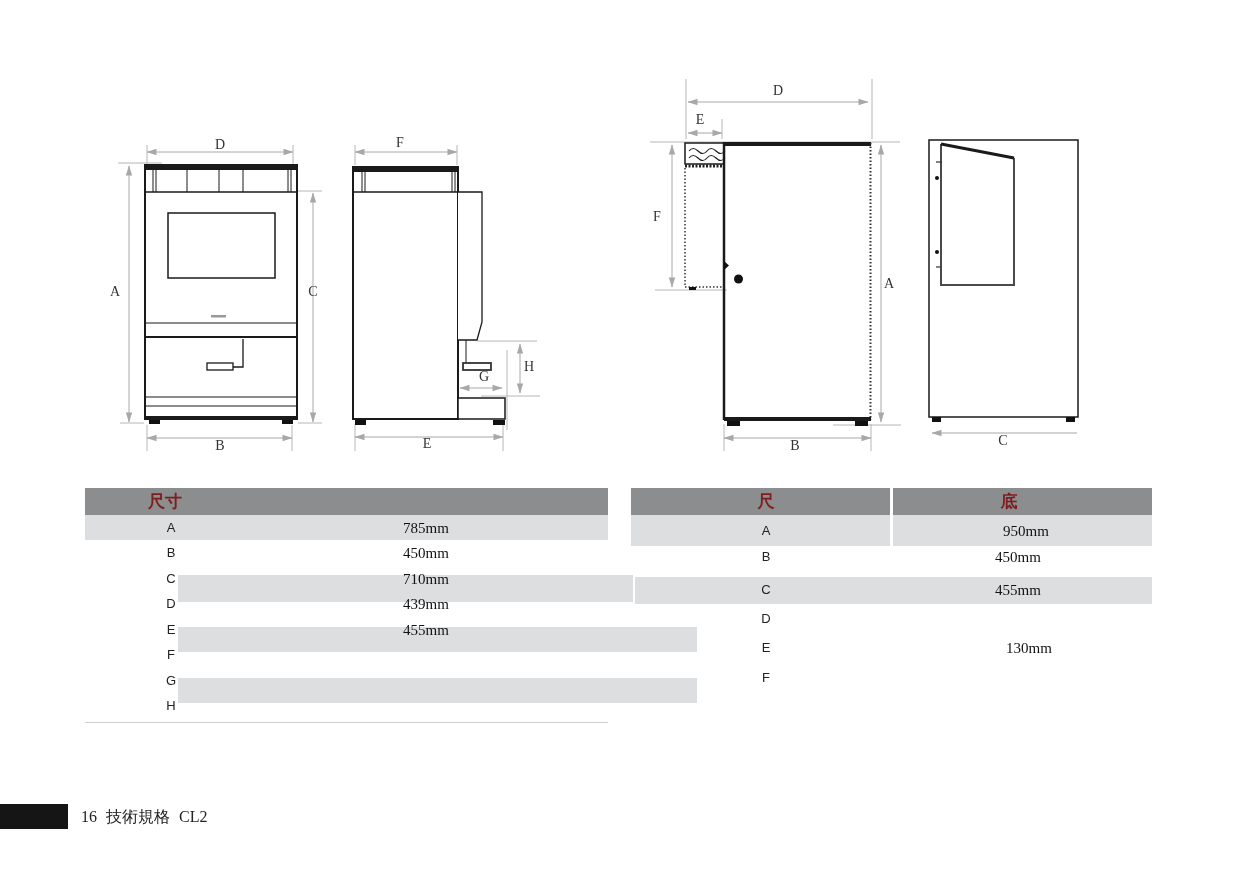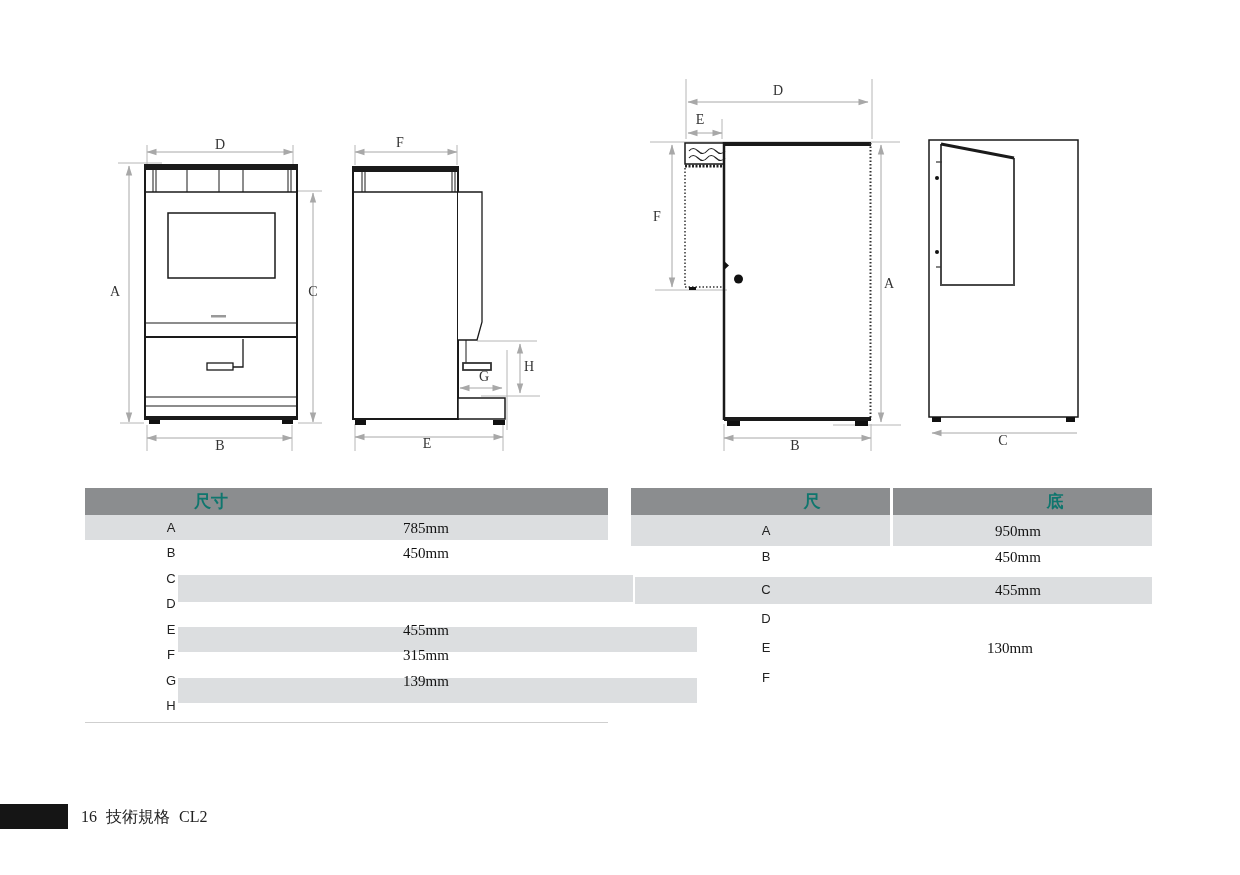--- a/index.html
+++ b/index.html
@@ -7,21 +7,21 @@
         font-family:"Liberation Serif",serif;color:#1a1a1a;}
   .band{position:absolute;background:#dcdee0;}
   .dlabel{position:absolute;transform:translate(-50%,-50%);
           font:14px "Liberation Serif",serif;color:#333;white-space:nowrap;}
   
   .tblhead{position:absolute;background:#8b8d8f;}
   .tbl{position:absolute;}
   .trow{position:absolute;left:0;width:100%;height:24px;line-height:24px;}
   .thead-row{position:absolute;left:0;width:100%;height:27px;line-height:27px;}
   .cell{position:absolute;text-align:center;top:0;height:100%;}
-  .cjk-h{font-family:"Liberation Serif",serif;font-weight:bold;font-size:17px;color:#0f766e;margin-left:46px;}
+  .cjk-h{font-family:"Liberation Serif",serif;font-weight:bold;font-size:17px;color:#7f1d1d;}
   .col-h{font-family:"Liberation Serif",serif;font-weight:bold;font-size:15px;color:#111;}
   .tlab{font-family:"Liberation Sans",sans-serif;font-size:13px;color:#222;}
   .tval{font-family:"Liberation Serif",serif;font-size:15px;color:#111;}
   .divider{position:absolute;background:#ffffff;}
   .botline{position:absolute;background:#cfcfcf;height:1px;}
   
   .drawing{position:absolute;}
   svg{display:block;}
   .ln{stroke:#1a1a1a;}
   .dim{stroke:#a8a8a8;stroke-width:1;}
@@ -212,64 +212,64 @@
     <div class="trow" style="top:28px">
       <span class="cell tlab" style="left:0;width:172px">A</span>
       <span class="cell tval" style="left:220px;width:242px">785mm</span>
     </div>
     <div class="trow" style="top:53px">
       <span class="cell tlab" style="left:0;width:172px">B</span>
       <span class="cell tval" style="left:220px;width:242px">450mm</span>
     </div>
     <div class="trow" style="top:79px">
       <span class="cell tlab" style="left:0;width:172px">C</span>
+      <span class="cell tval" style="left:220px;width:242px">710mm</span>
     </div>
     <div class="trow" style="top:104px">
       <span class="cell tlab" style="left:0;width:172px">D</span>
+      <span class="cell tval" style="left:220px;width:242px">439mm</span>
     </div>
     <div class="trow" style="top:130px">
       <span class="cell tlab" style="left:0;width:172px">E</span>
       <span class="cell tval" style="left:220px;width:242px">455mm</span>
     </div>
     <div class="trow" style="top:155px">
       <span class="cell tlab" style="left:0;width:172px">F</span>
-      <span class="cell tval" style="left:220px;width:242px">315mm</span>
     </div>
     <div class="trow" style="top:181px">
       <span class="cell tlab" style="left:0;width:172px">G</span>
-      <span class="cell tval" style="left:220px;width:242px">139mm</span>
     </div>
     <div class="trow" style="top:206px">
       <span class="cell tlab" style="left:0;width:172px">H</span>
     </div>
   </div>
 
   <div class="tbl" style="left:631px;top:488px;width:521px;height:210px">
     <div class="thead-row" style="top:0">
       <span class="cell cjk-h" style="left:0;width:270px">尺</span>
       <span class="cell cjk-h" style="left:262px;width:232px">底</span>
     </div>
     <div class="trow" style="top:31px">
       <span class="cell tlab" style="left:0;width:270px">A</span>
-      <span class="cell tval" style="left:265px;width:244px">950mm</span>
+      <span class="cell tval" style="left:273px;width:244px">950mm</span>
     </div>
     <div class="trow" style="top:57px">
       <span class="cell tlab" style="left:0;width:270px">B</span>
       <span class="cell tval" style="left:265px;width:244px">450mm</span>
     </div>
     <div class="trow" style="top:90px">
       <span class="cell tlab" style="left:0;width:270px">C</span>
       <span class="cell tval" style="left:265px;width:244px">455mm</span>
     </div>
     <div class="trow" style="top:119px">
       <span class="cell tlab" style="left:0;width:270px">D</span>
     </div>
     <div class="trow" style="top:148px">
       <span class="cell tlab" style="left:0;width:270px">E</span>
-      <span class="cell tval" style="left:257px;width:244px">130mm</span>
+      <span class="cell tval" style="left:276px;width:244px">130mm</span>
     </div>
     <div class="trow" style="top:178px">
       <span class="cell tlab" style="left:0;width:270px">F</span>
     </div>
   </div>
 
   <div id="footer-bar"></div>
   <div id="footer-text">
     <span>16</span><span>技術規格</span><span>CL2</span>
   </div>

